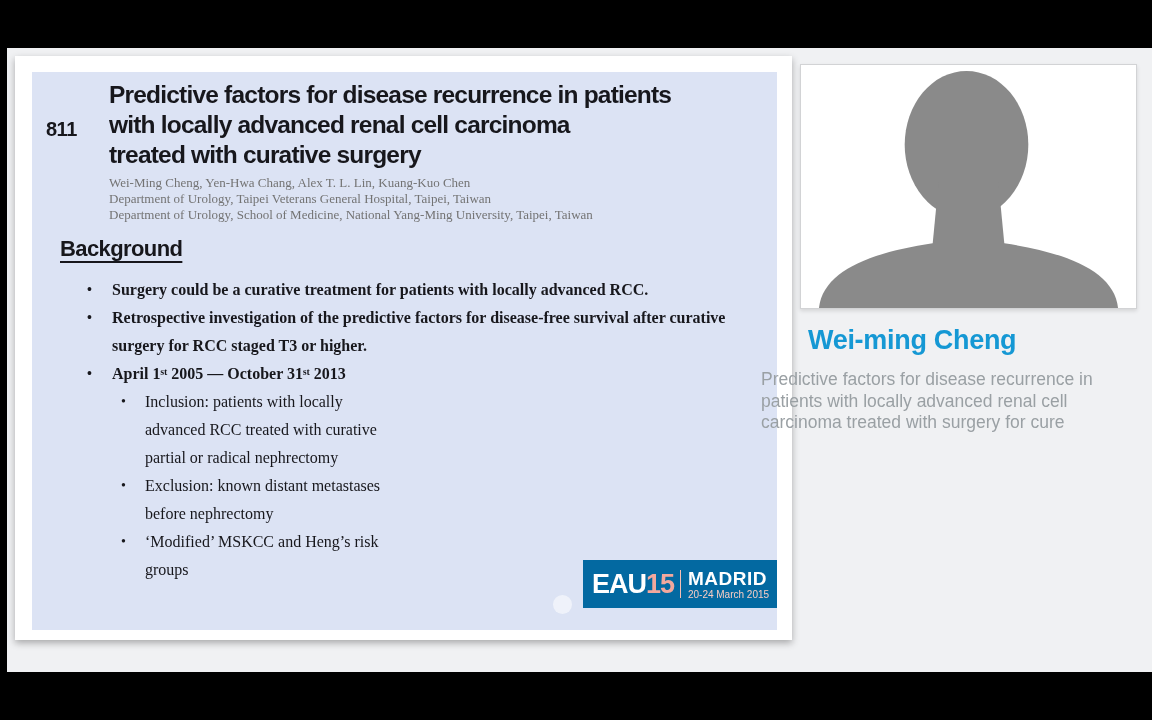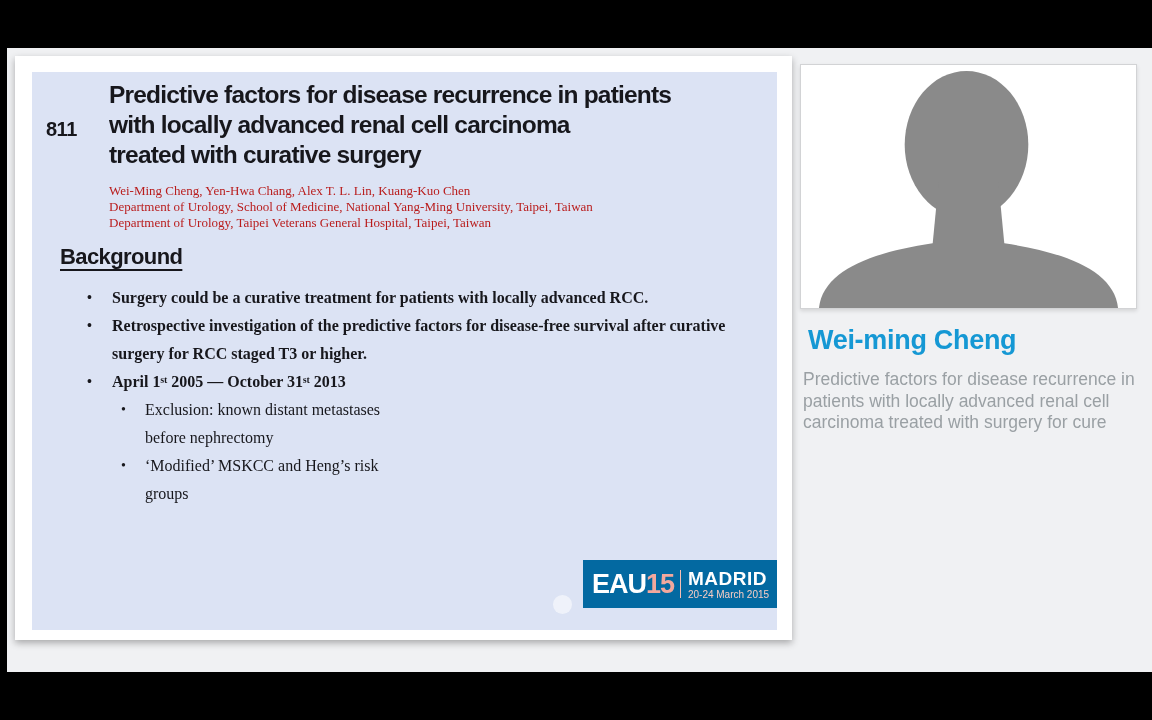--- a/index.html
+++ b/index.html
@@ -13,21 +13,21 @@
 
   
   .slide-card{position:absolute;left:15px;top:8px;width:777px;height:584px;background:#fff;
               box-shadow:0 3px 7px rgba(0,0,0,.30);}
   .slide{position:absolute;left:17px;top:16px;right:15px;bottom:10px;background:#dce3f4;
          color:#17171c;overflow:hidden;}
   .slide-head{display:flex;padding:8px 6px 0 8px;}
   .abstract-no{width:63px;flex:0 0 63px;padding-top:38px;font-weight:700;font-size:20px;
                letter-spacing:-0.5px;text-align:left;padding-left:6px;}
   .slide-title{font-weight:700;font-size:24.5px;line-height:30px;letter-spacing:-0.8px;}
-  .authors{font-family:"Liberation Serif",serif;font-size:13px;line-height:16px;margin-top:13px;color:#b91c1c;}
+  .authors{font-family:"Liberation Serif",serif;font-size:13px;line-height:16px;margin-top:5px;color:#737373;}
   .sec-heading{font-weight:700;font-size:22px;letter-spacing:-0.6px;margin:13px 0 14px 28px;
                display:table;text-decoration:underline;text-underline-offset:5px;
                text-decoration-thickness:2px;}
   .bullets{font-family:"Liberation Serif",serif;font-size:16px;line-height:28px;}
   .item{position:relative;}
   .item::before{content:"\2022";position:absolute;top:0;}
   .item.l1{margin-left:53px;max-width:645px;padding-left:27px;font-weight:bold;}
   .item.l1::before{left:2px;font-size:14px;}
   .item.l2{margin-left:88px;max-width:260px;padding-left:25px;}
   .item.l2::before{left:1px;font-size:14px;}
@@ -44,21 +44,21 @@
   .watermark-circle{position:absolute;left:521px;bottom:16px;width:19px;height:19px;border-radius:50%;
             background:rgba(255,255,255,0.55);}
 
   
   .avatar-card{position:absolute;left:800px;top:16px;width:337px;height:245px;background:#fff;
                border:1px solid #d2d3d5;box-sizing:border-box;box-shadow:0 2px 4px rgba(0,0,0,.12);
                overflow:hidden;}
   .avatar-card svg{display:block;width:100%;height:100%;}
   .speaker-name{position:absolute;left:808px;top:277px;font-size:27px;font-weight:700;
                 color:#1598d4;letter-spacing:-0.3px;}
-  .speaker-desc{position:absolute;left:803px;top:321px;width:335px;font-size:17.5px;
+  .speaker-desc{position:absolute;left:761px;top:321px;width:335px;font-size:17.5px;
                 line-height:21.5px;color:#9aa0a4;}
 </style>
 </head>
 <body>
 
 <div class="stage">
   <div class="letterbox top"></div>
 
   <div class="canvas">
     <div class="left-strip"></div>
@@ -69,34 +69,35 @@
         <div class="slide-head">
           <div class="abstract-no">811</div>
           <div>
             <div class="slide-title">
               <div>Predictive factors for disease recurrence in patients</div>
               <div>with locally advanced renal cell carcinoma</div>
               <div>treated with curative surgery</div>
             </div>
             <div class="authors">
               <div>Wei-Ming Cheng, Yen-Hwa Chang, Alex T. L. Lin, Kuang-Kuo Chen</div>
+              <div>Department of Urology, Taipei Veterans General Hospital, Taipei, Taiwan</div>
               <div>Department of Urology, School of Medicine, National Yang-Ming University, Taipei, Taiwan</div>
-              <div>Department of Urology, Taipei Veterans General Hospital, Taipei, Taiwan</div>
             </div>
           </div>
         </div>
 
         <div class="sec-heading">Background</div>
         <div class="bullets">
           <div class="item l1">Surgery could be a curative treatment for patients with locally advanced RCC.</div>
           <div class="item l1">Retrospective investigation of the predictive factors for disease-free survival after curative surgery for RCC staged T3 or higher.</div>
         </div>
 
         <div class="bullets">
           <div class="item l1">April 1ˢᵗ 2005 — October 31ˢᵗ 2013</div>
+          <div class="item l2">Inclusion: patients with locally advanced RCC treated with curative partial or radical nephrectomy</div>
           <div class="item l2">Exclusion: known distant metastases before nephrectomy</div>
           <div class="item l2">‘Modified’ MSKCC and Heng’s risk groups</div>
         </div>
 
         <div class="watermark-circle"></div>
 
         <div class="eau-logo">
           <span class="eau-brand">EAU</span>
           <span class="eau-year">15</span>
           <span class="eau-div"></span>

